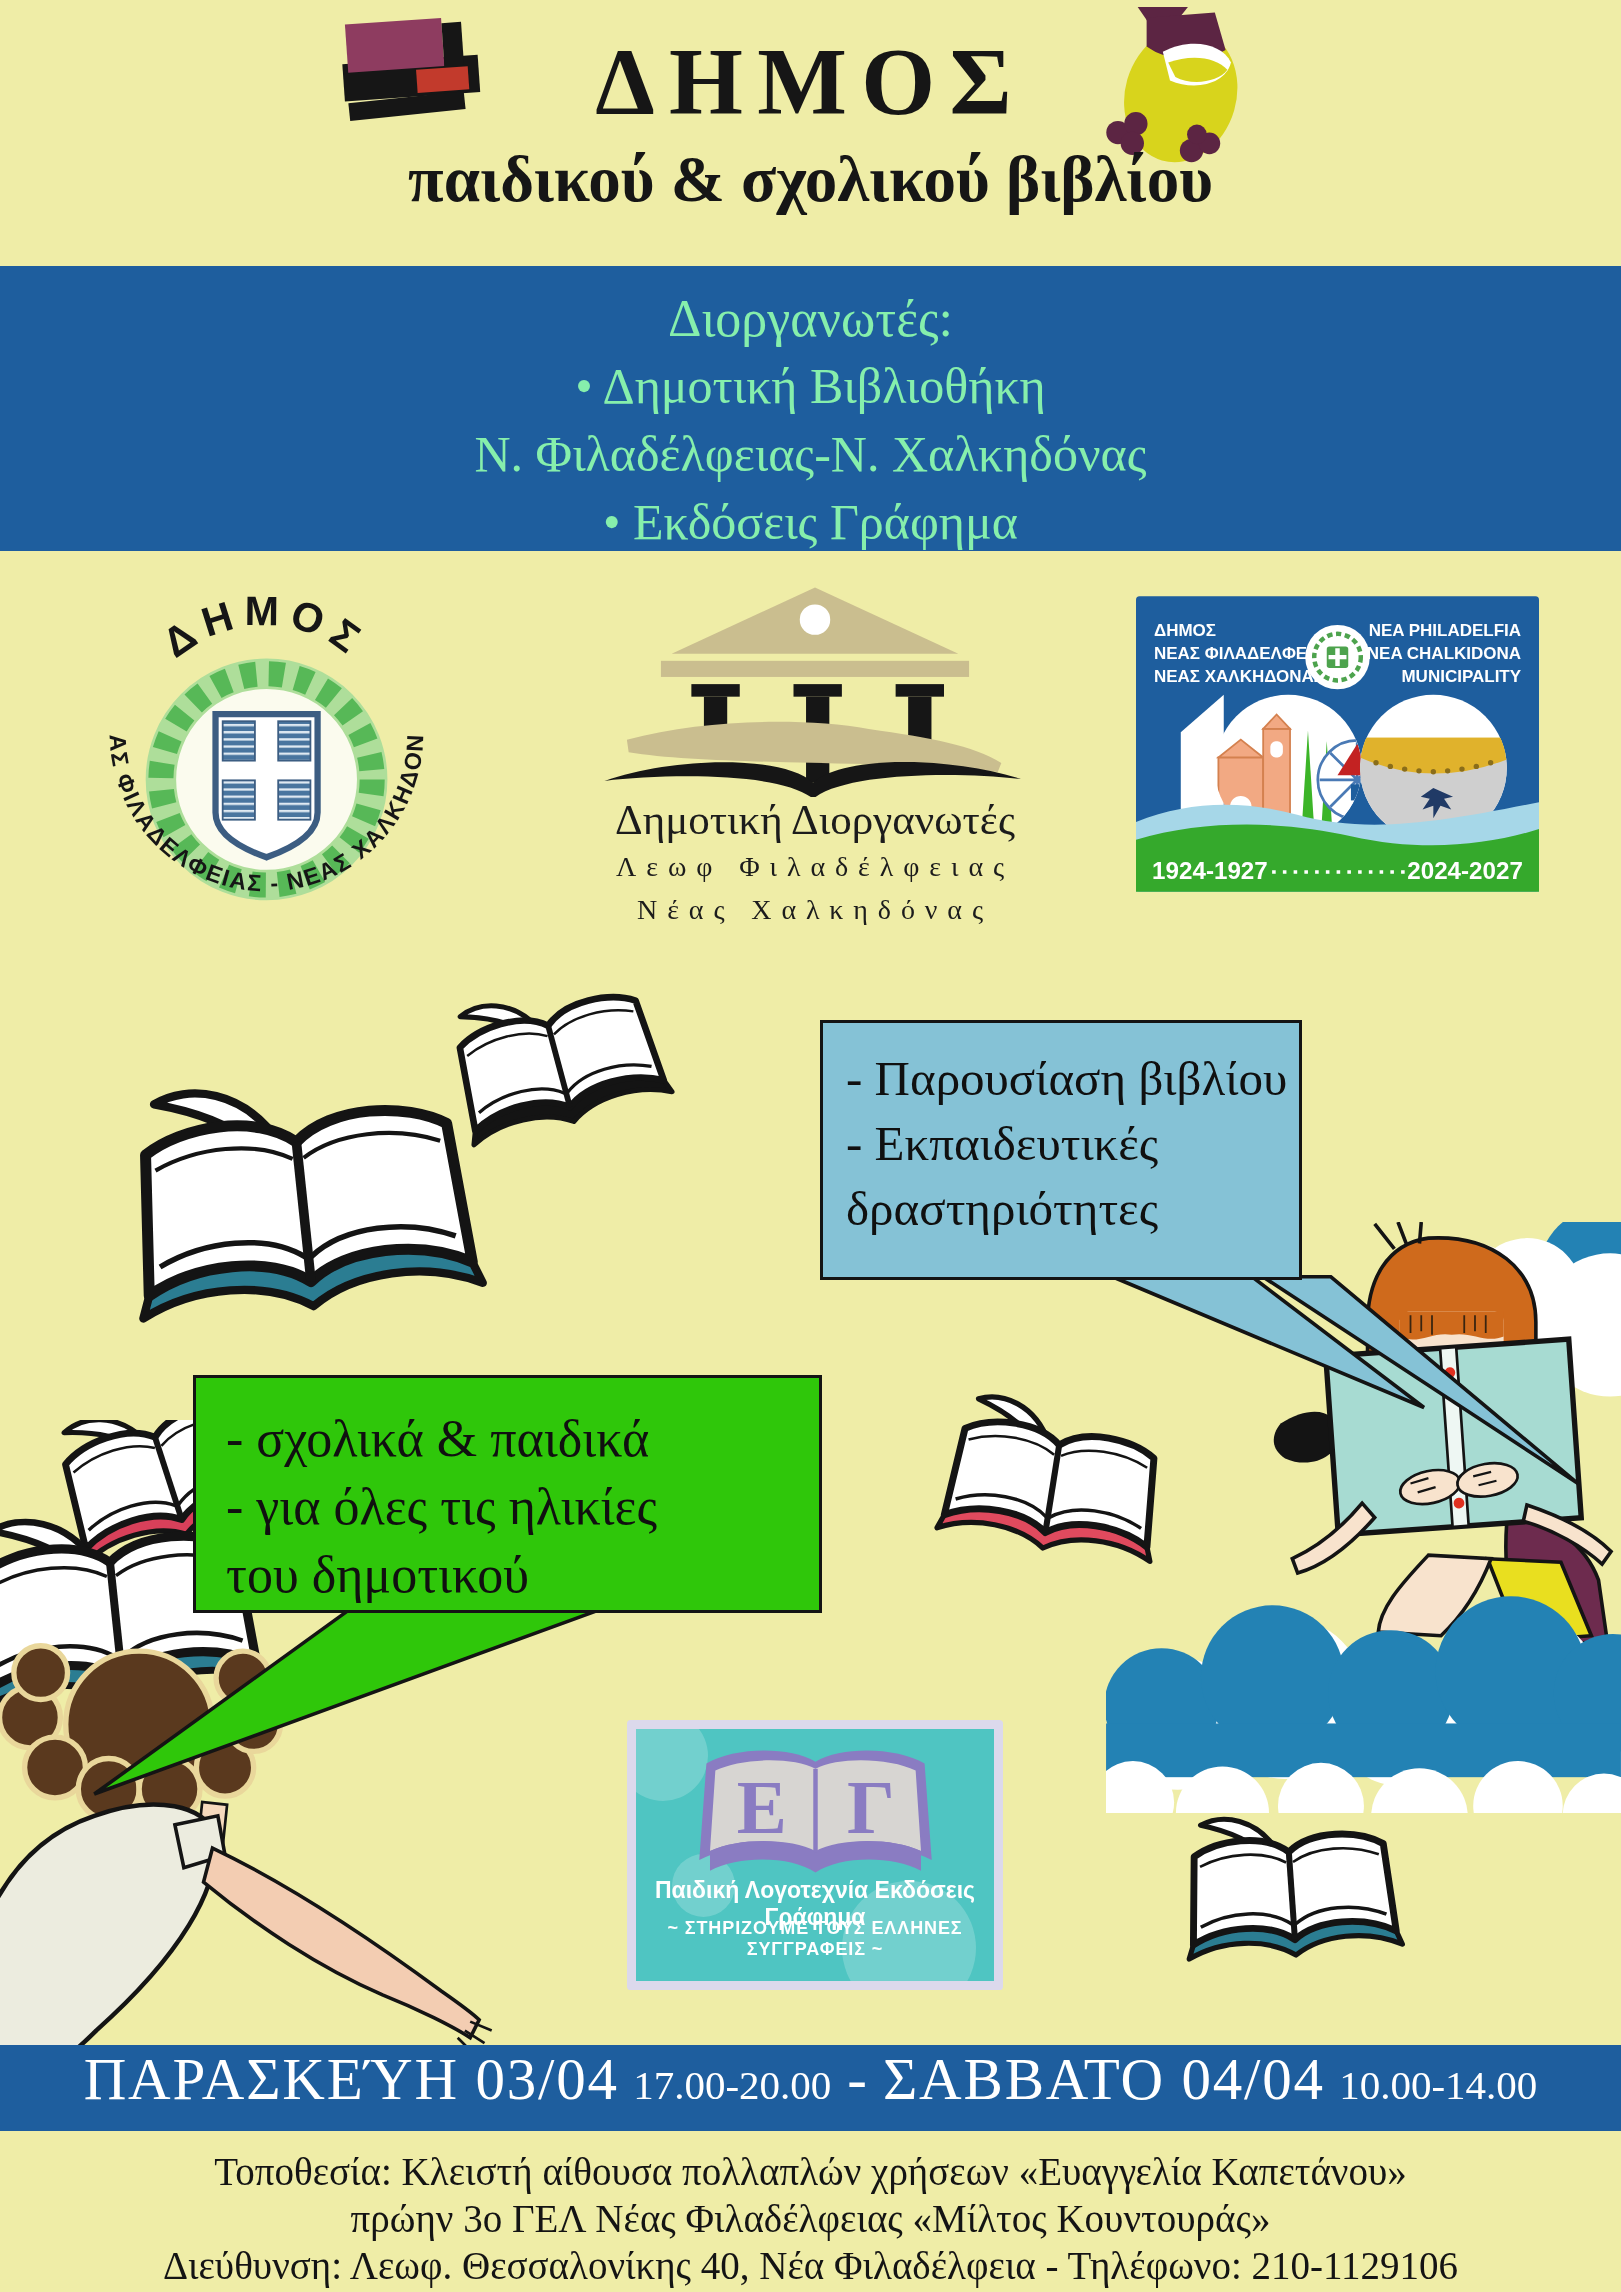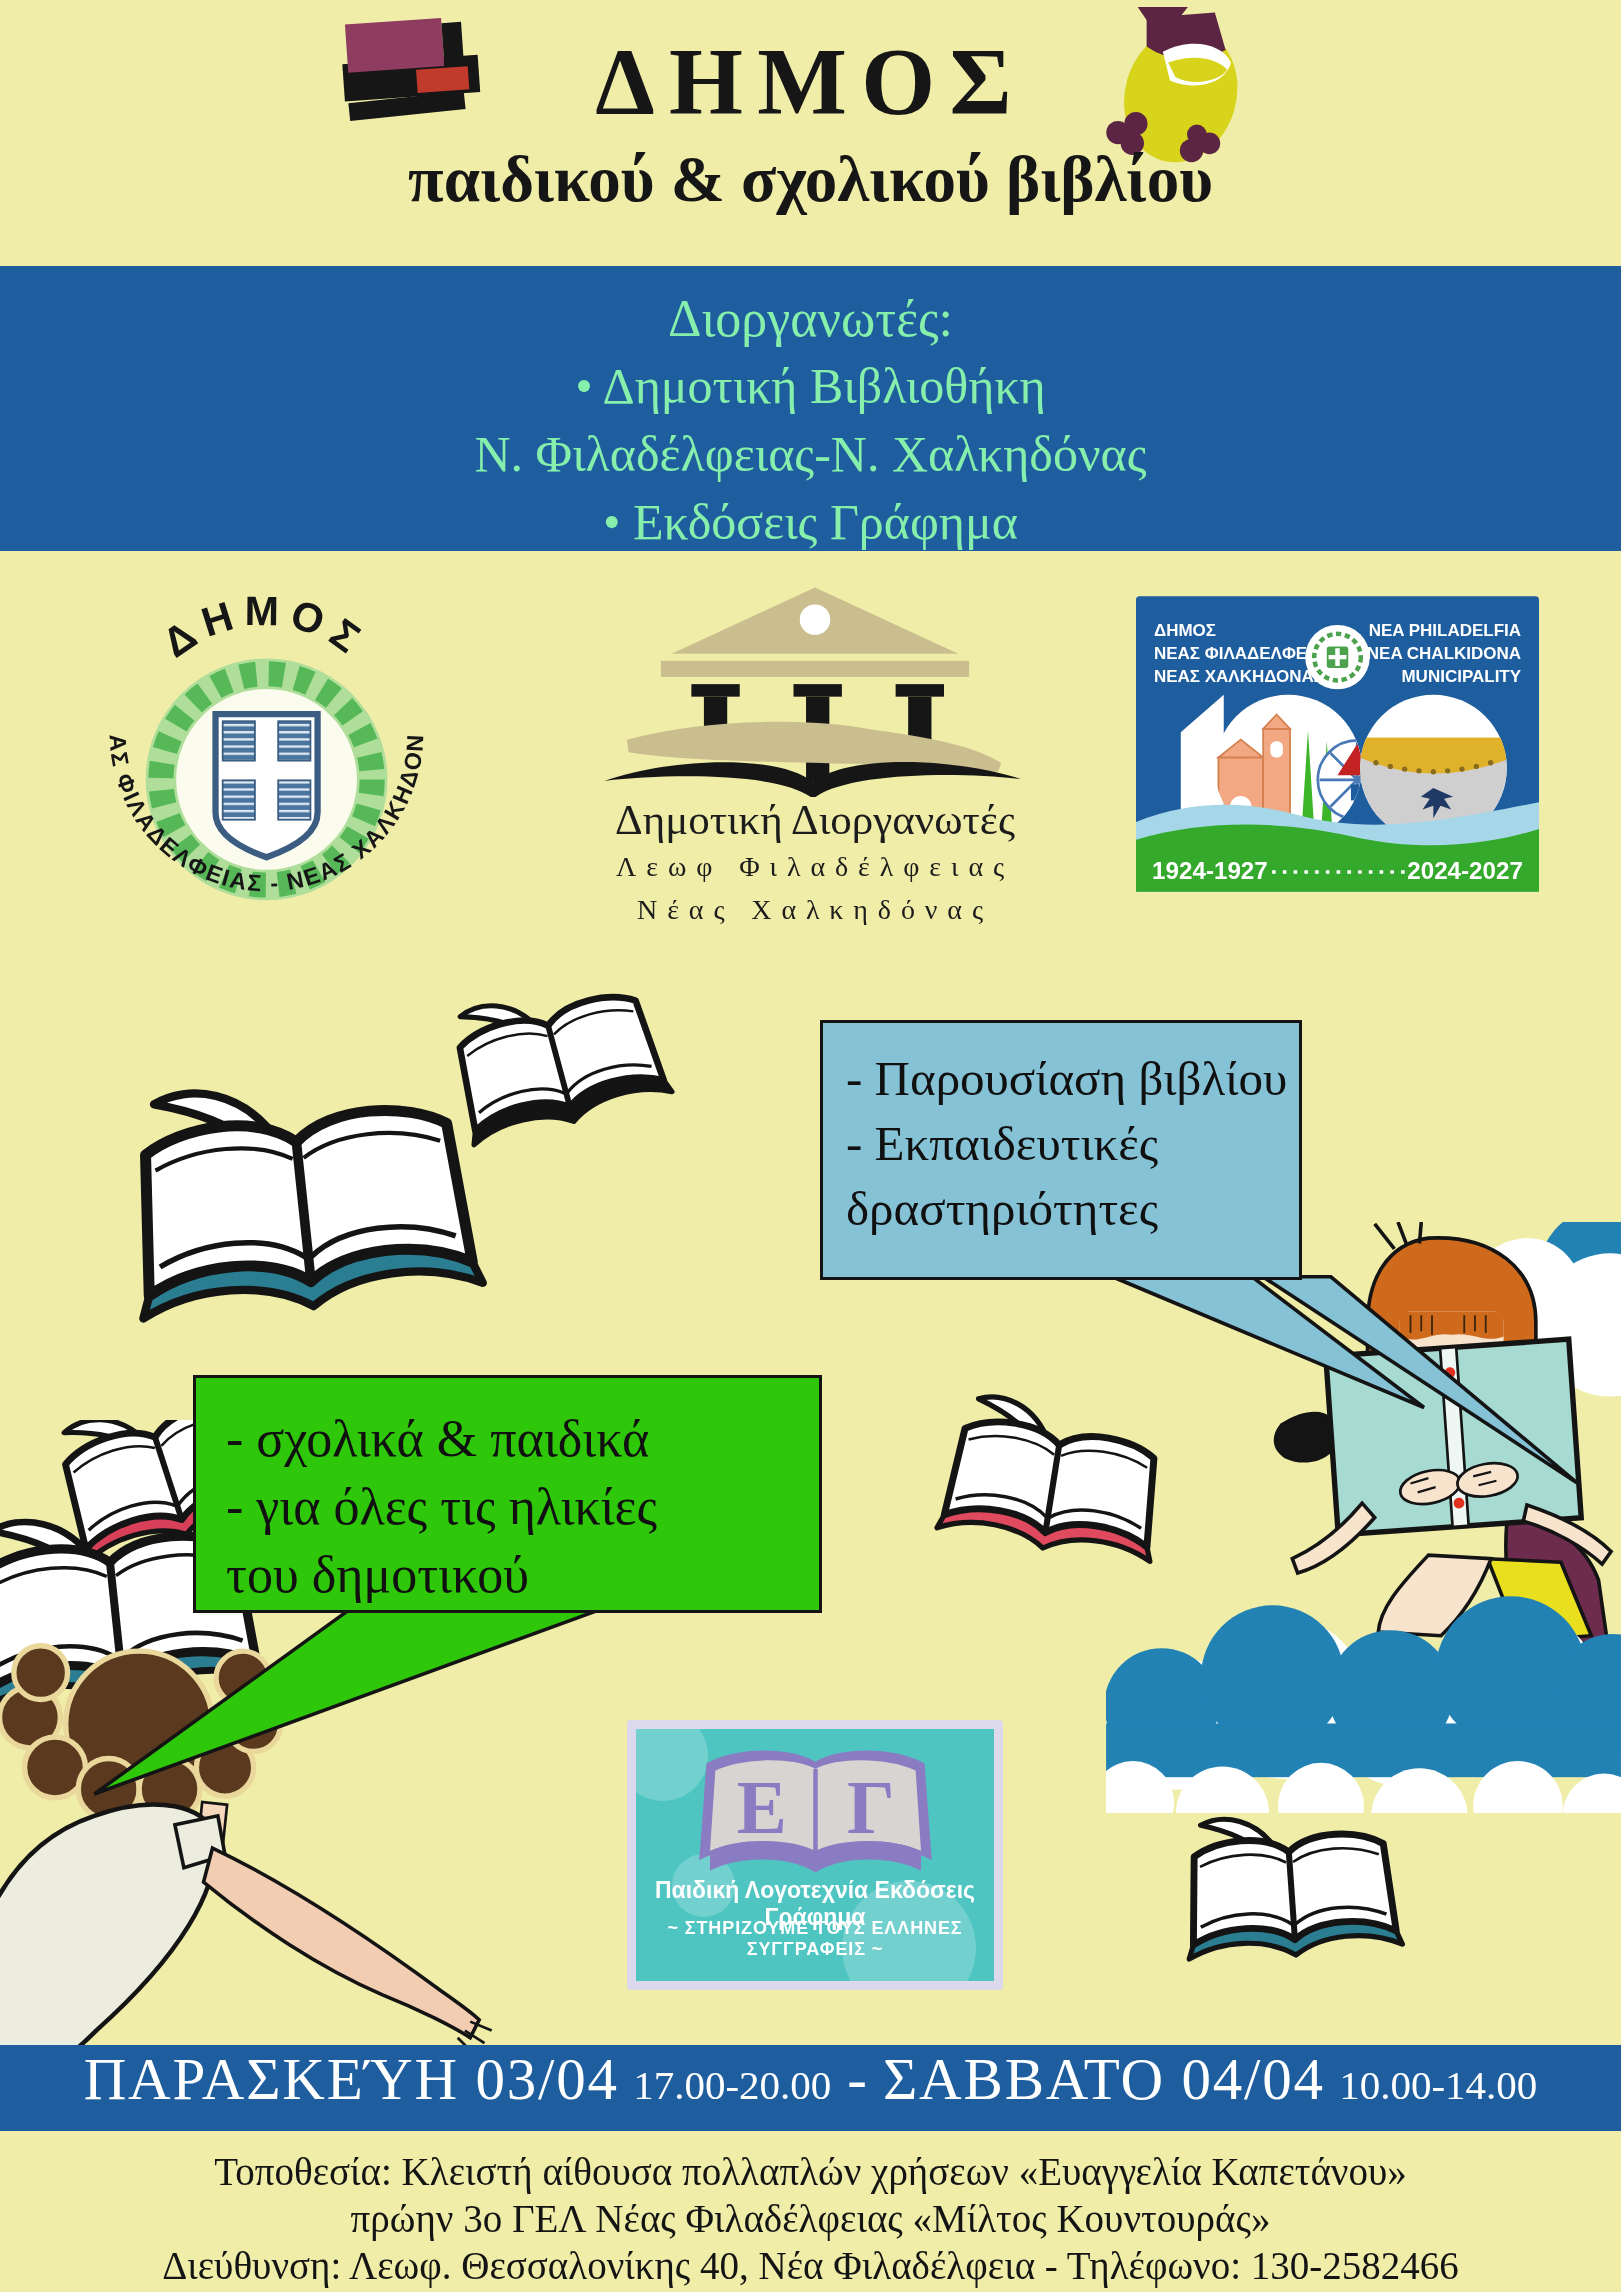--- a/index.html
+++ b/index.html
@@ -366,17 +366,17 @@
     <span class="sch-big">ΠΑΡΑΣΚΕΎΗ 03/04</span>
     <span class="sch-small">17.00-20.00</span>
     <span class="sch-sep">-</span>
     <span class="sch-big">ΣΑΒΒΑΤΟ 04/04</span>
     <span class="sch-small">10.00-14.00</span>
   </div>
 
   <div class="abs footer">
     <div class="footer-line">Τοποθεσία: Κλειστή αίθουσα πολλαπλών χρήσεων «Ευαγγελία Καπετάνου»</div>
     <div class="footer-line">πρώην 3ο ΓΕΛ Νέας Φιλαδέλφειας «Μίλτος Κουντουράς»</div>
-    <div class="footer-line">Διεύθυνση: Λεωφ. Θεσσαλονίκης 40, Νέα Φιλαδέλφεια - Τηλέφωνο: 130-2582466</div>
+    <div class="footer-line">Διεύθυνση: Λεωφ. Θεσσαλονίκης 40, Νέα Φιλαδέλφεια - Τηλέφωνο: 210-1129106</div>
   </div>
 
 </div>
 
 
 </body></html>

